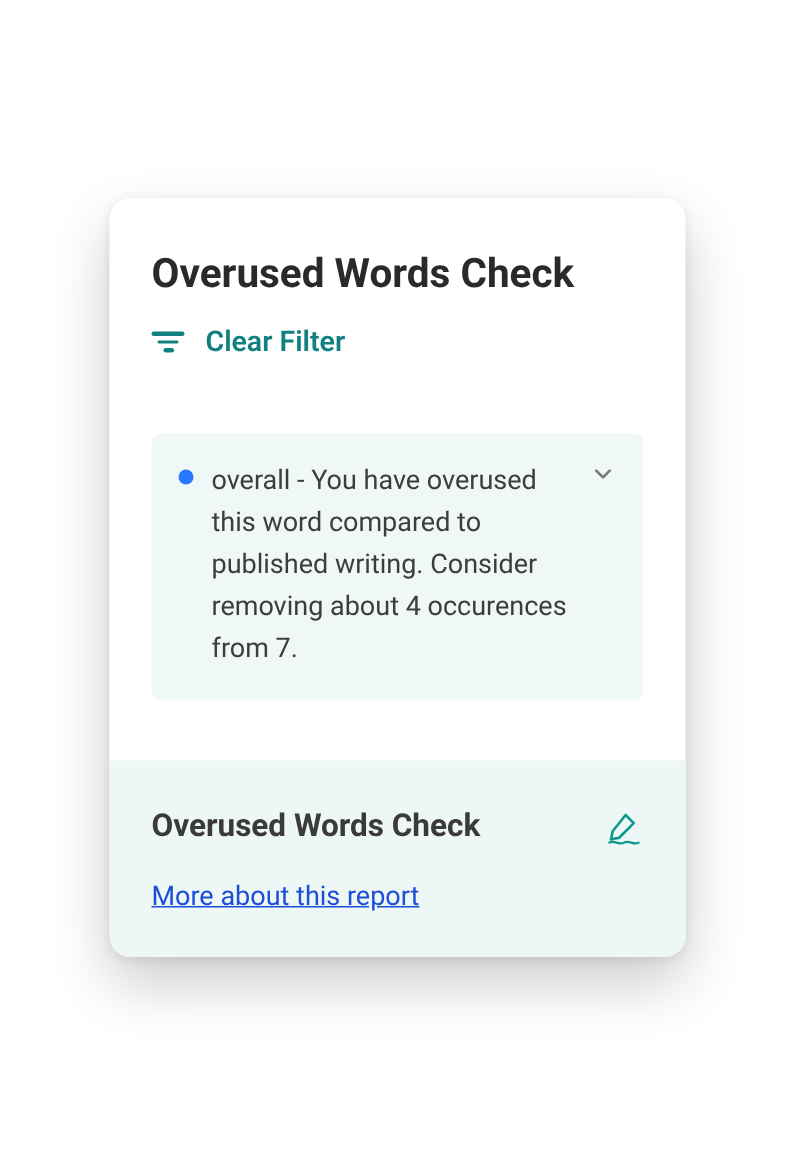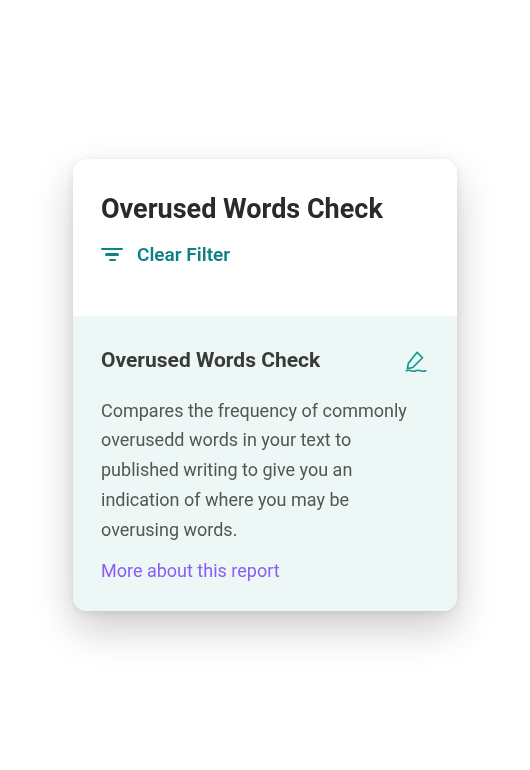--- a/index.html
+++ b/index.html
@@ -97,52 +97,61 @@
     color: #3a3a3a;
   }
   .pencil-icon { color: #0d9a8e; }
   .info-body {
     color: #555555;
     font-size: 18px;
     line-height: 1.65;
     margin-bottom: 16px;
   }
   .more-link {
-    color: #8b5cf6;
+    color: #1d4ed8;
     font-size: 18px;
     cursor: pointer;
+    text-decoration: underline;
   }
 </style>
 </head>
 <body>
 
 <div class="card">
   <div class="card-inner">
 
     <h1 class="title">Overused Words Check</h1>
 
     <div class="filter-row">
       <div class="filter-icon">
         <span class="bar b1"></span>
         <span class="bar b2"></span>
         <span class="bar b3"></span>
       </div>
       <span class="clear-filter">Clear Filter</span>
     </div>
 
+    <div class="suggestion">
+      <span class="dot"></span>
+      <div class="suggestion-text">overall - You have overused this word compared to published writing. Consider removing about 4 occurences from 7.</div>
+      <span class="chevron">
+        <svg width="18" height="18" viewBox="0 0 24 24" fill="none" stroke="currentColor" stroke-width="2.4" stroke-linecap="round" stroke-linejoin="round">
+            <polyline points="6 9 12 15 18 9"></polyline>
+          </svg>
+      </span>
+    </div>
 
   </div>
 
   <div class="info-panel">
     <div class="info-header">
       <h2 class="info-title">Overused Words Check</h2>
       <span class="pencil-icon">
         <svg width="26" height="26" viewBox="0 0 24 24" fill="none" stroke="currentColor" stroke-width="1.6" stroke-linecap="round" stroke-linejoin="round">
           <path d="M13 4 L18 9 L9 18 L4 19 L5 14 Z"></path>
           <path d="M3 21 C 6 19, 9 23, 12 21 C 15 19, 18 23, 21 21" stroke-width="1.4"></path>
         </svg>
       </span>
     </div>
-    <p class="info-body">Compares the frequency of commonly overusedd words in your text to published writing to give you an indication of where you may be overusing words.</p>
     <a class="more-link">More about this report</a>
   </div>
 
 </div>
 
 </body></html>

